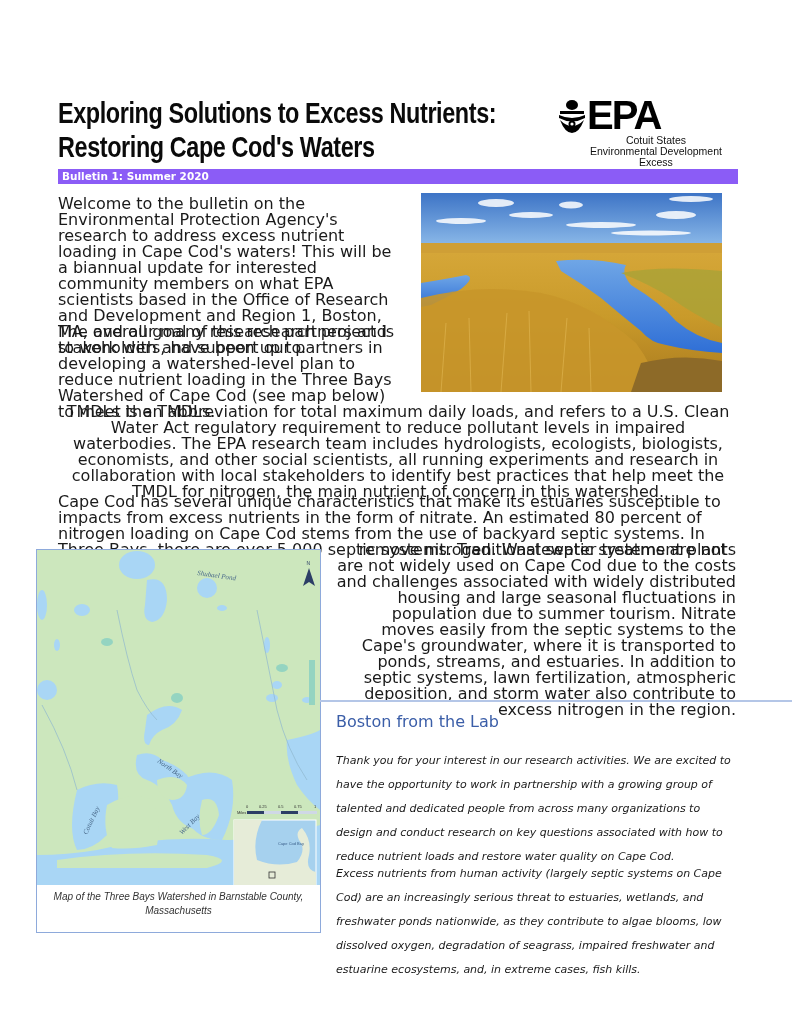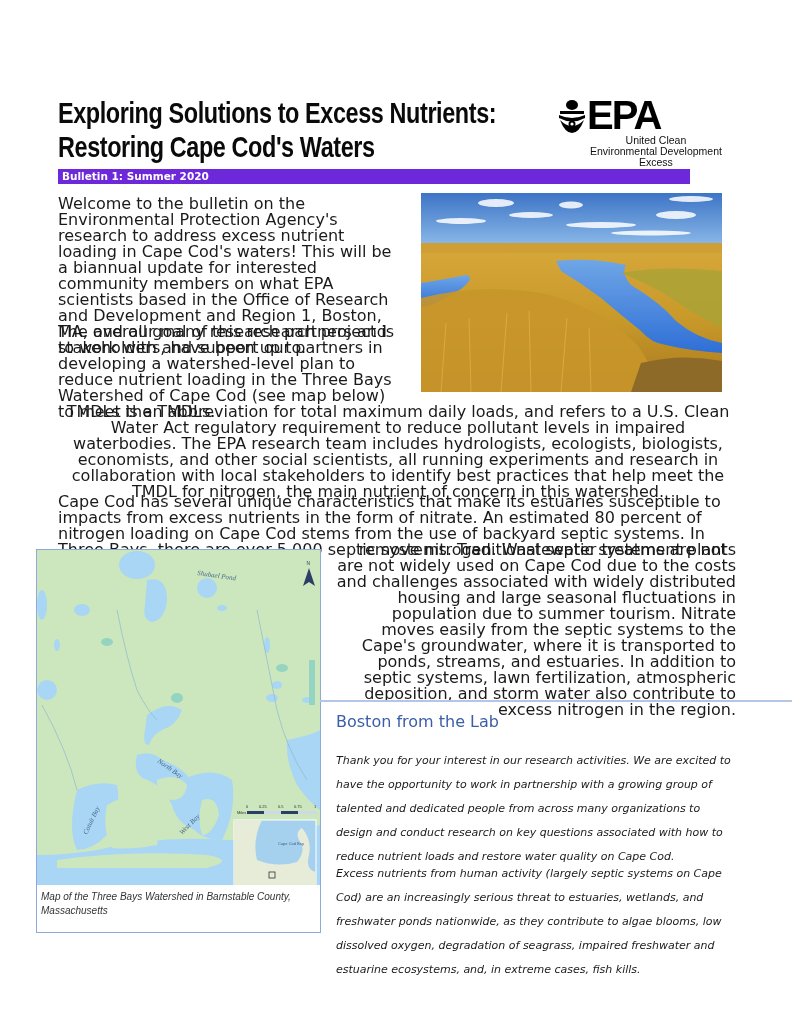--- a/index.html
+++ b/index.html
@@ -7,35 +7,35 @@
   .abs { position:absolute; }
 
   .title { left:58px; top:96px; width:480px; font-family:"Liberation Sans", sans-serif; font-weight:bold; font-size:30px; line-height:34px; color:#0a0a0a; letter-spacing:-0.5px; transform:scaleX(0.78); transform-origin:left top; white-space:nowrap; }
   .title div { white-space:nowrap; }
 
   .logo { left:557px; top:97px; width:175px; height:72px;text-align:center; }
   .logo-mark { position:absolute; left:0; top:2px; width:30px; height:36px; }
   .logo-epa { position:absolute; left:30px; top:-4px; font-family:"Liberation Sans", sans-serif; font-weight:bold; font-size:40px; line-height:44px; letter-spacing:-2px; color:#000; }
   .logo-sub { position:absolute; left:33px; top:38px; font-family:"Liberation Sans", sans-serif; font-size:10.5px; line-height:11px; color:#111; }
 
-  .bulletin-bar { left:58px; top:169px; width:632px; height:15px; background:#6d28d9; }
+  .bulletin-bar { left:58px; top:169px; width:680px; height:15px; background:#8b5cf6; }
   .bulletin-bar span { position:absolute; left:4px; top:0px; font-family:"DejaVu Sans", sans-serif; font-weight:bold; font-size:10.5px; line-height:15px; color:#ffffff; }
 
   .p { font-size:16px; line-height:16px; color:#1a1a1a; }
   .p-intro1 { left:58px; top:196px; width:340px; }
   .p-intro2 { left:58px; top:324px; width:345px; }
   .p-tmdl { left:58px; top:404px; width:680px;text-align:center; }
   .p-cape-a { left:58px; top:494px; width:680px; }
   .p-cape-b { left:336px; top:542px; width:400px;text-align:right; }
 
   .photo { left:421px; top:193px; width:301px; height:199px; overflow:hidden; }
 
   .map-box { left:36px; top:549px; width:283px; height:382px; border:1px solid #8eaadb; background:#ffffff; }
   .map { position:absolute; left:0; top:0; width:283px; height:335px; overflow:hidden; background:#cce8bf; }
-  .map-caption { position:absolute; left:4px; top:340px; width:275px; font-family:"Liberation Sans", sans-serif; font-style:italic; font-size:10px; line-height:14px; color:#333; }
+  .map-caption { position:absolute; left:4px; top:340px; width:275px; text-align:center; font-family:"Liberation Sans", sans-serif; font-style:italic; font-size:10px; line-height:14px; color:#333; }
 
   .rule { left:320px; top:700px; width:472px; height:2px; background:#b4c6e7; }
   .section-title { left:336px; top:712px; font-size:16px; line-height:20px; color:#3b5ea8; }
 
   .it { font-style:italic; font-size:11px; line-height:24px; color:#1a1a1a; }
   .p-letter1 { left:336px; top:749px; width:400px; }
   .p-letter2 { left:336px; top:852px; width:400px;margin-top:10px; }
 </style>
 </head>
 <body>
@@ -49,21 +49,21 @@
   <svg class="logo-mark" viewBox="0 0 30 36">
     <path d="M9 6 a6 5 0 0 1 12 0 a6 5 0 0 1 -12 0z" fill="#000"></path>
     <rect x="3" y="12" width="24" height="3" fill="#000"></rect>
     <path d="M2 16 Q15 22 28 16 L28 19 Q15 26 2 19z" fill="#000"></path>
     <path d="M3 21 Q8 34 15 34 Q22 34 27 21 Q21 27 15 27 Q9 27 3 21z" fill="#000"></path>
     <circle cx="15" cy="25" r="3.5" fill="#000"></circle>
     <circle cx="15" cy="25" r="1.6" fill="#fff"></circle>
   </svg>
   <div class="logo-epa">EPA</div>
   <div class="logo-sub">
-    <div>United Clean</div>
+    <div>Cotuit States</div>
     <div>Environmental Development</div>
     <div>Excess</div>
   </div>
 </div>
 
 <div class="abs bulletin-bar">
   <span>Bulletin 1: Summer 2020</span>
 </div>
 
 <div class="abs p p-intro1">Welcome to the bulletin on the Environmental Protection Agency's research to address excess nutrient loading in Cape Cod's waters! This will be a biannual update for interested community members on what EPA scientists based in the Office of Research and Development and Region 1, Boston, MA, and our many research partners and stakeholders, have been up to.</div>

